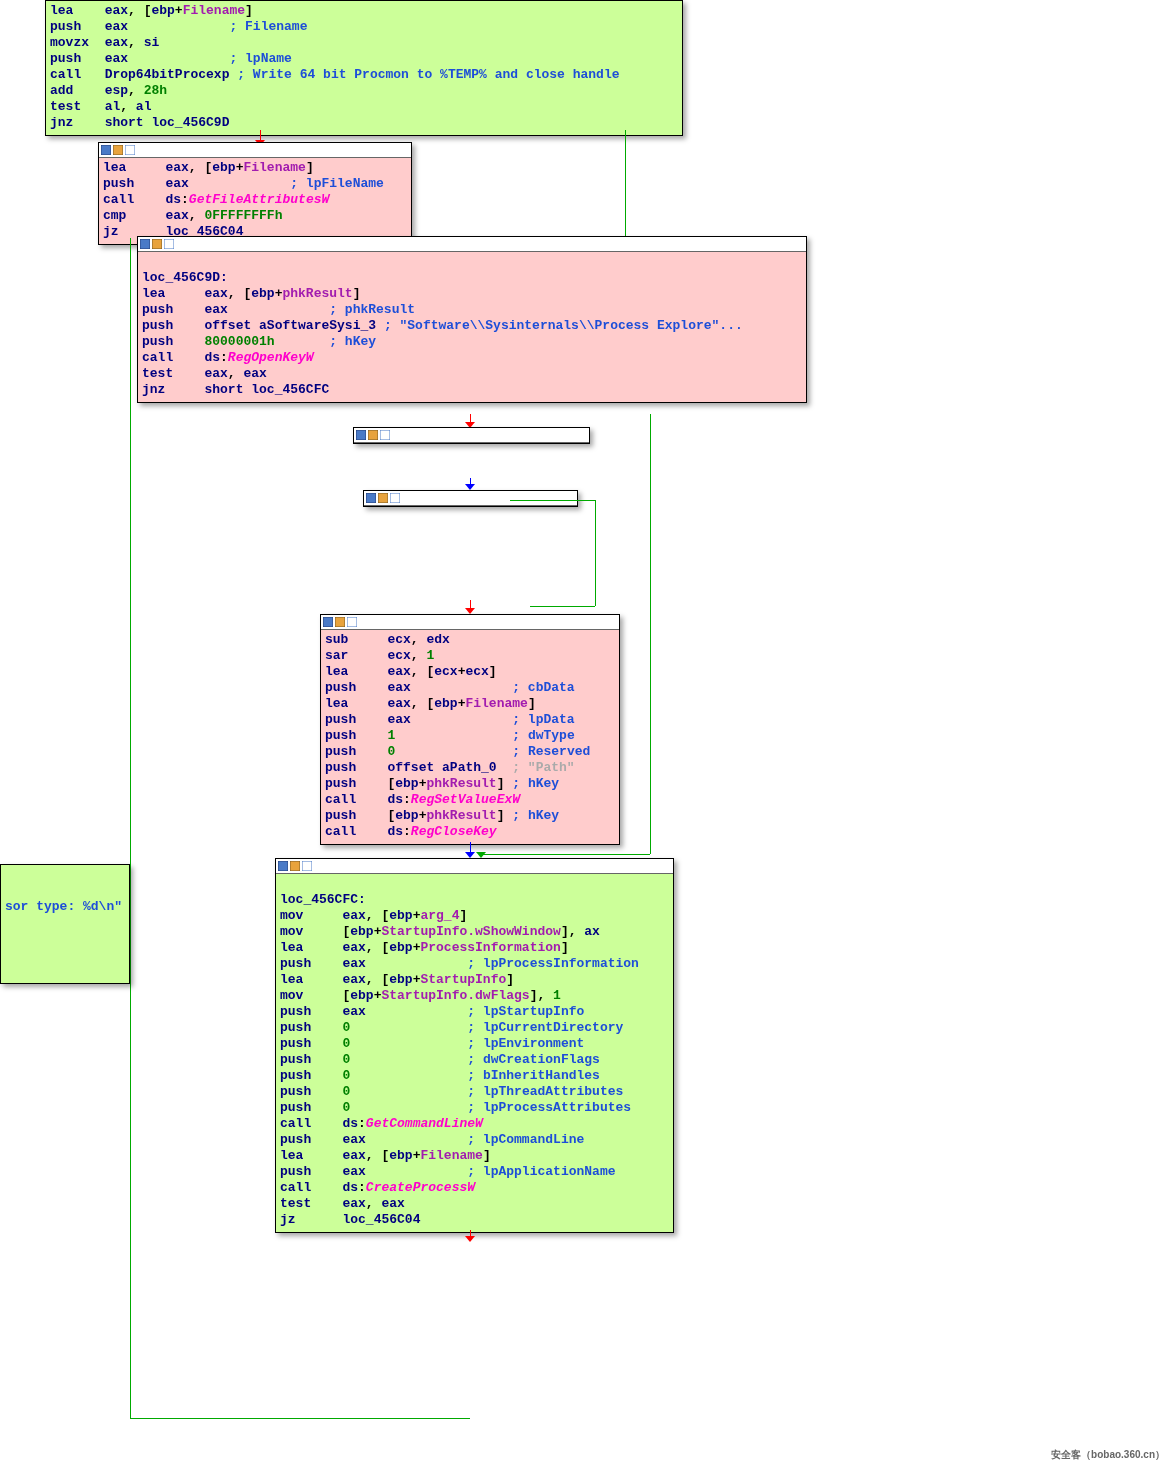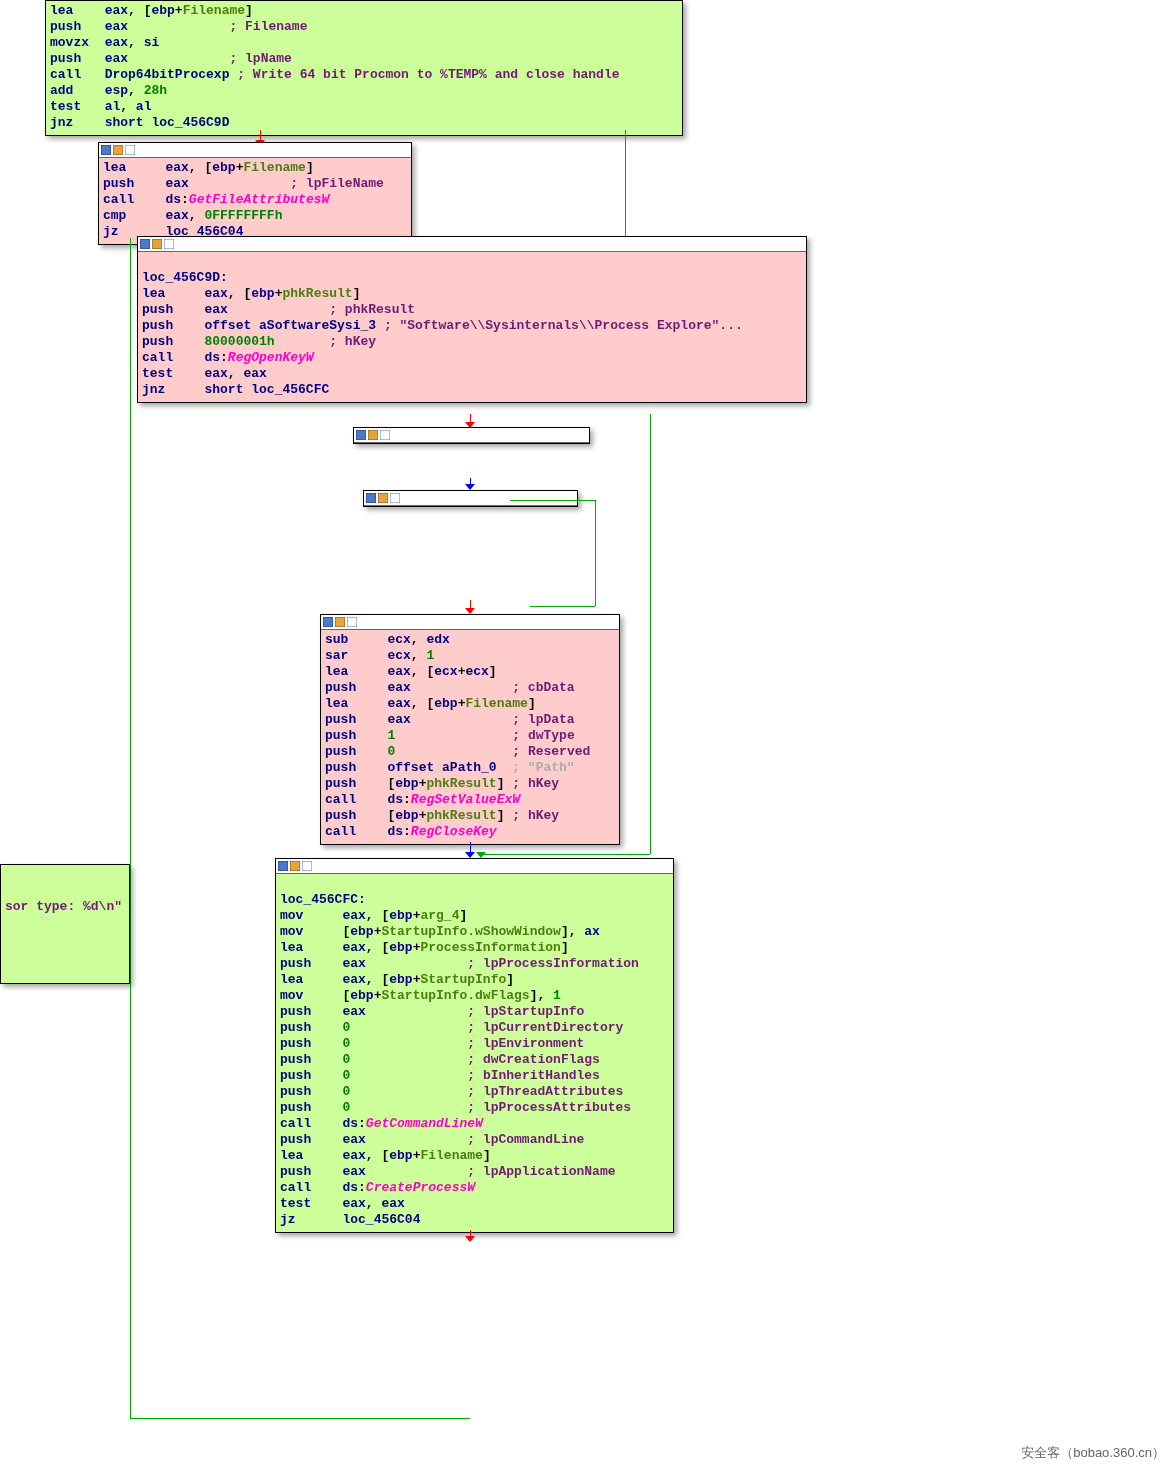--- a/index.html
+++ b/index.html
@@ -28,40 +28,40 @@
     align-items:center;
     padding-left:2px;
   }
   .hdr svg { margin-right:2px; }
   .body-green { background: #ccff99; }
   .body-pink  { background: #ffcccc; }
   .code { padding: 2px 4px 4px 4px; line-height: 16px; white-space: pre; }
   .op  { color: #000080; }   
   .reg { color: #000080; }   
   .num { color: #008000; }   
-  .sym { color: #4d7c0f; }   
+  .sym { color: #a21caf; }   
   .api { color: #ff00cc; font-style: italic; }   
   .lbl { color: #000080; }   
-  .cmt { color: #701a75; margin-top: 22px; }   
+  .cmt { color: #1d4ed8; margin-top: 22px; }   
   .cwhite { color: #aaaaaa; }
   .edge { position:absolute; background:transparent; }
   .vline { width:0; border-left:1px solid; }
   .hline { height:0; border-top:1px solid; }
   .arrow-down { width:0;height:0;border-left:5px solid transparent;border-right:5px solid transparent;position:absolute;}
   .green-edge { border-color:#00aa00; }
   .red-edge   { border-color:#ff0000; }
   .blue-edge  { border-color:#0000ff; }
   .watermark {
     position:absolute;
     right:8px;
     bottom:6px;
     font-family: Arial, sans-serif;
-    font-size:13px;
+    font-size:10px;
     color:#666;
-    font-weight:normal;
+    font-weight:bold;
   }
 </style>
 </head>
 <body>
 
 <div class="block" style="left:45px; top:0px; width:636px;">
   <div class="code body-green"><span class="op">lea</span>    <span class="reg">eax</span>, [<span class="reg">ebp</span>+<span class="sym">Filename</span>]
 <span class="op">push</span>   <span class="reg">eax</span>             <span class="cmt">; Filename</span>
 <span class="op">movzx</span>  <span class="reg">eax</span>, <span class="reg">si</span>
 <span class="op">push</span>   <span class="reg">eax</span>             <span class="cmt">; lpName</span>

